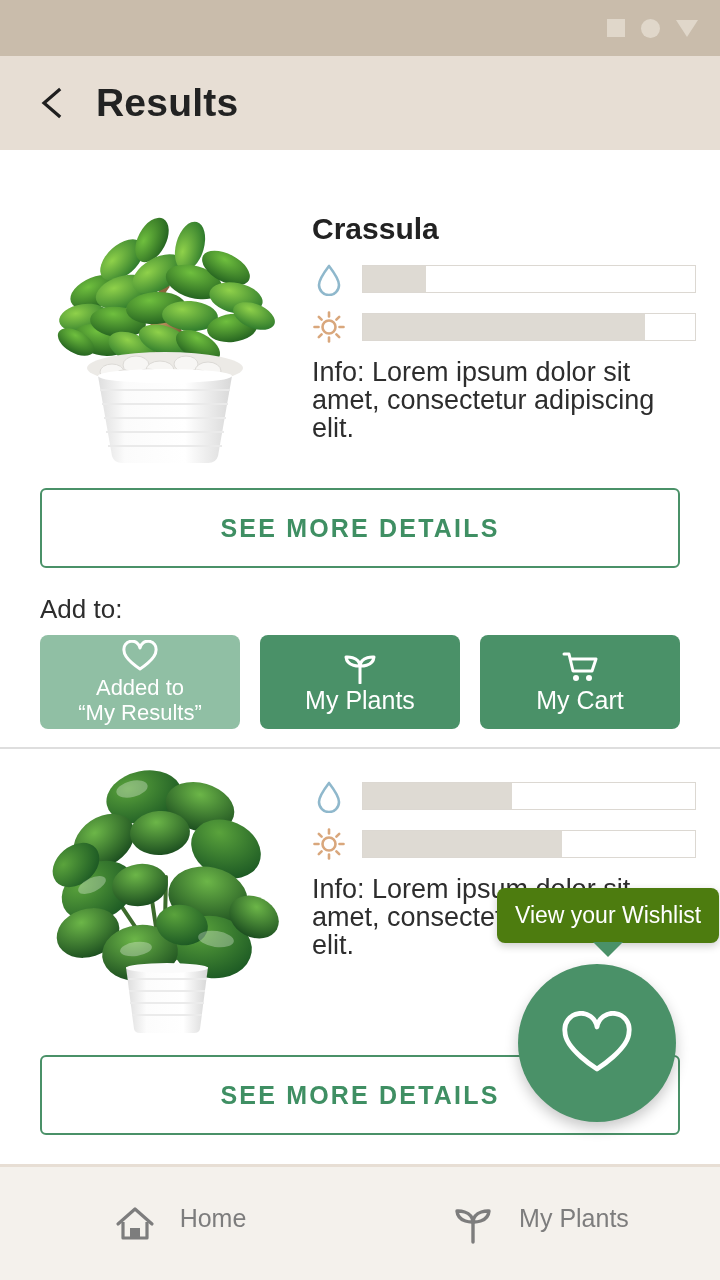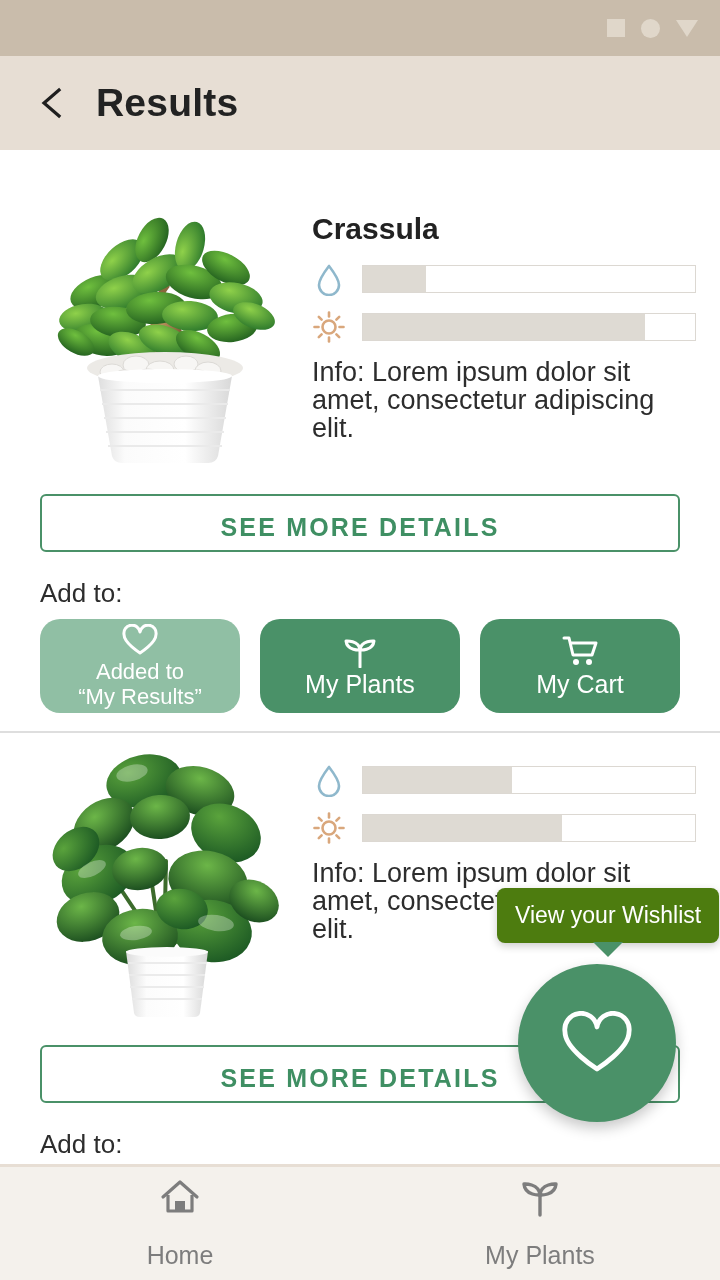--- a/index.html
+++ b/index.html
@@ -123,22 +123,22 @@
 
   .plant-desc {
     font-size: 27px;
     line-height: 28px;
     color: #2d2d2d;
     margin-top: 14px;
   }
 
   .details-btn {
     display: block;
-    margin: 26px 40px 0 40px;
-    height: 58px;
+    margin: 20px 40px 0 40px;
+    height: 80px;
     line-height: 62px;
     text-align: center;
     border: 2px solid #4a9168;
     border-radius: 6px;
     background: #fff;
     color: #3f8f63;
     font-size: 25px;
     font-weight: bold;
     letter-spacing: 2.2px;
     cursor: pointer;
@@ -153,21 +153,21 @@
   }
 
   .action-row {
     display: flex;
     gap: 20px;
     padding: 0 10px 0 40px;
   }
   .action-btn {
     flex: 1 1 0;
     height: 94px;
-    border-radius: 20px;
+    border-radius: 8px;
     background: #4a9168;
     color: #ffffff;
     display: flex;
     flex-direction: column;
     align-items: center;
     justify-content: center;
     gap: 2px;
     cursor: pointer;
     border: none;
     font-family: "Liberation Sans", sans-serif;
@@ -235,22 +235,22 @@
     height: 116px;
     background: #f4f1ec;
     border-top: 3px solid #e7ded4;
     display: flex;
     align-items: center;
     z-index: 40;
   }
   .nav-item {
     flex: 1 1 0;
     display: flex;
-    flex-direction: column;
-    align-items: center;
+    flex-direction: row;
+    align-items: flex-start;
     justify-content: center;
     gap: 24px;
     cursor: pointer;
   }
   .nav-icon { height: 40px; display: flex; align-items: center; }
   .nav-icon svg { display: block; }
   .nav-label {
     font-size: 25px;
     color: #7d7d7d;
   }

